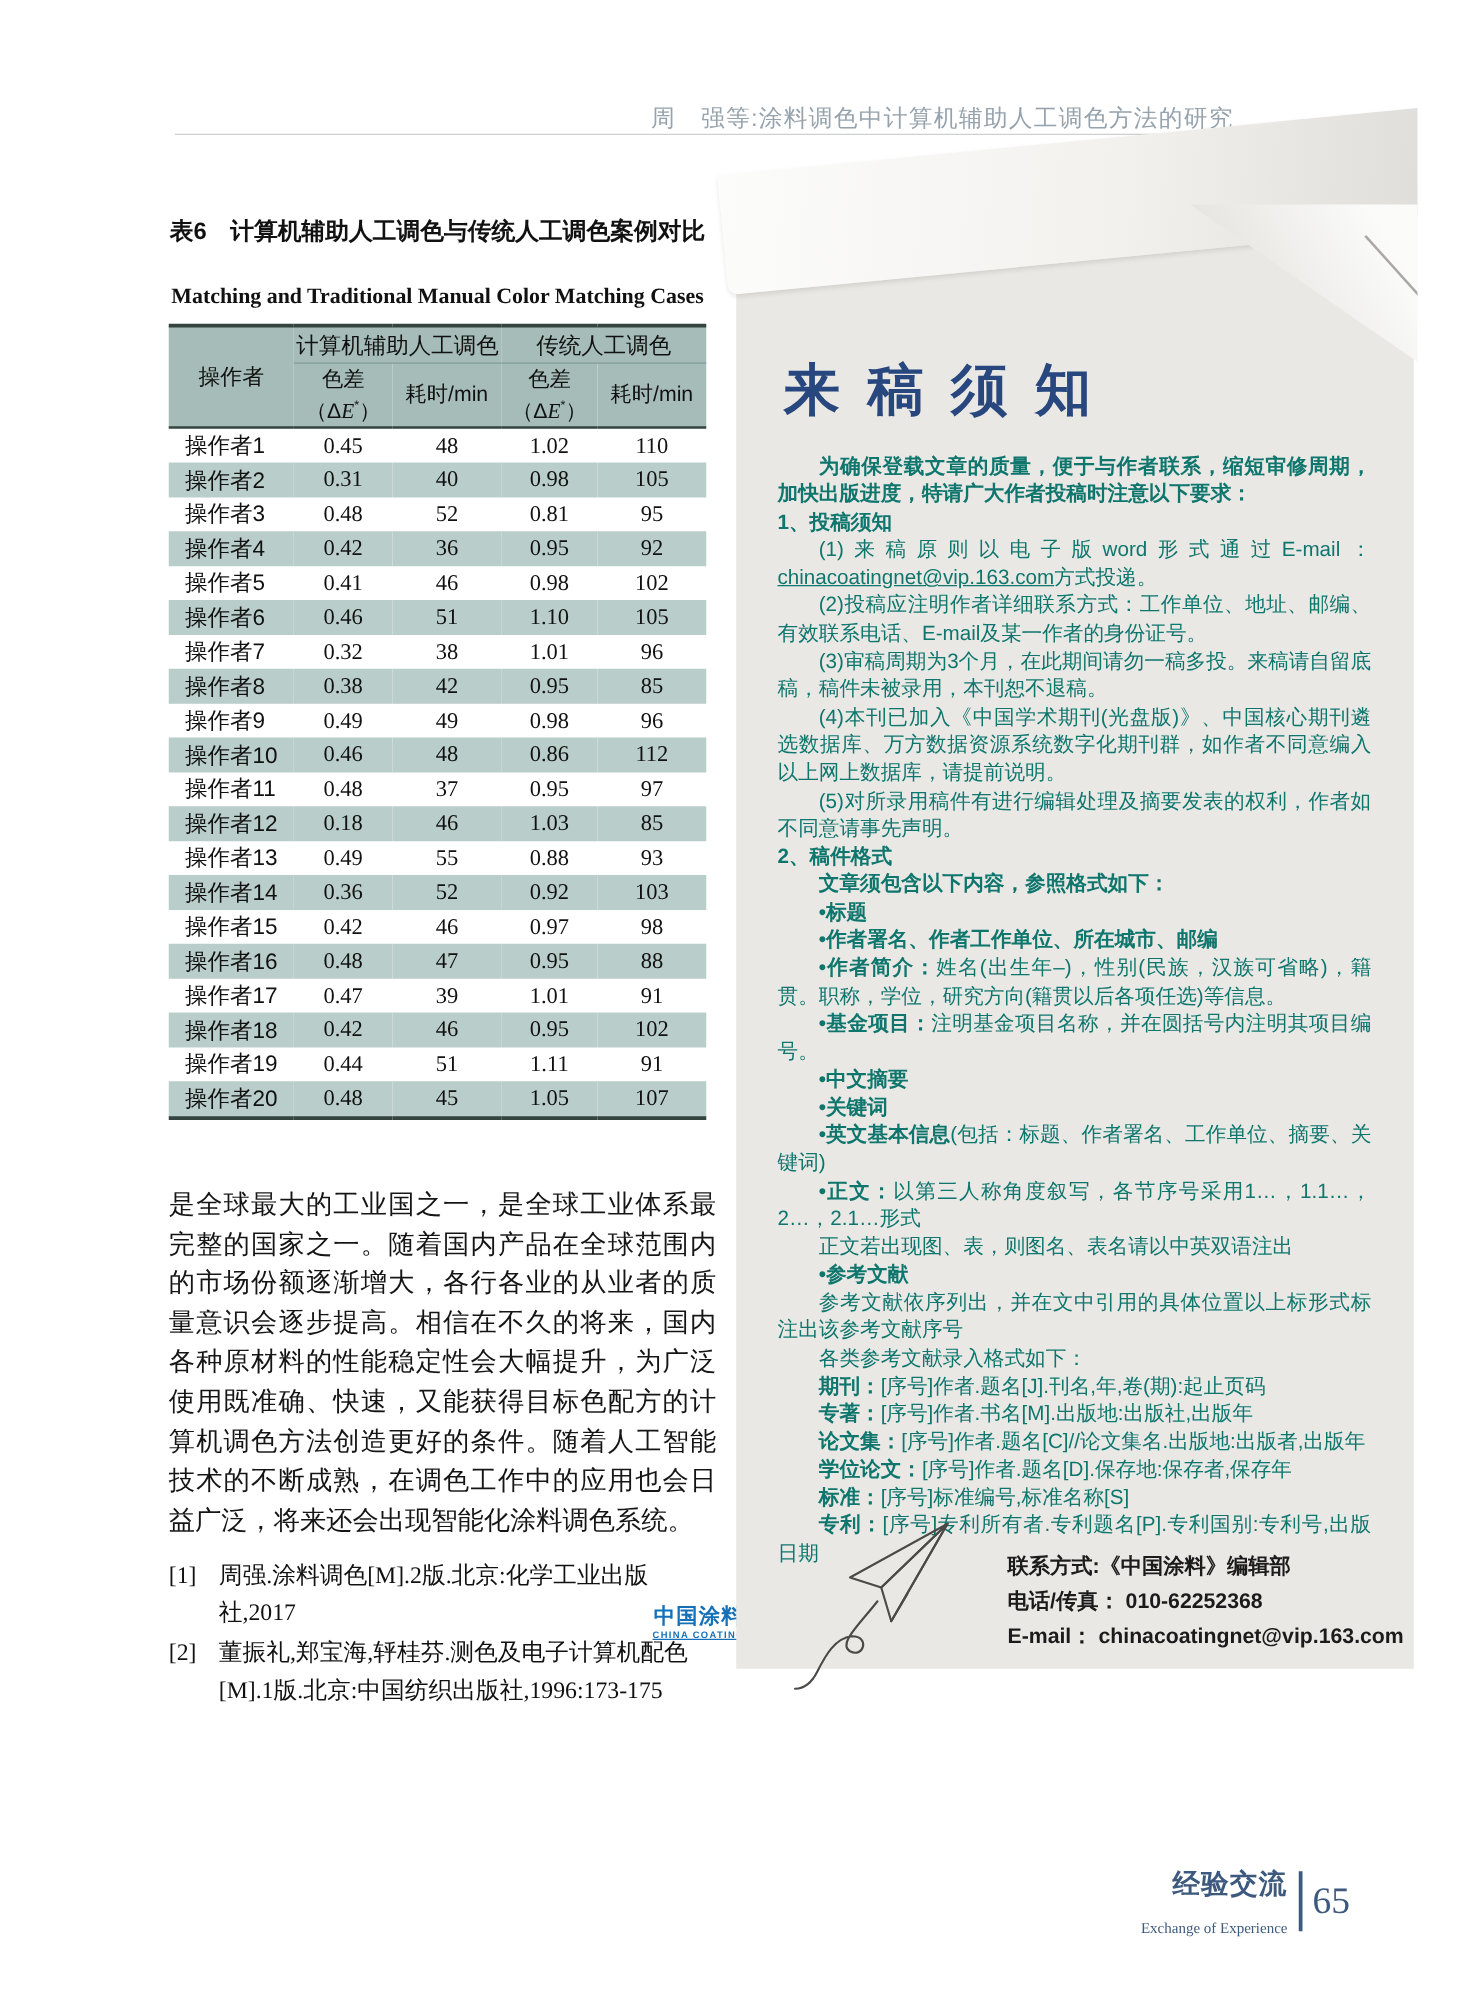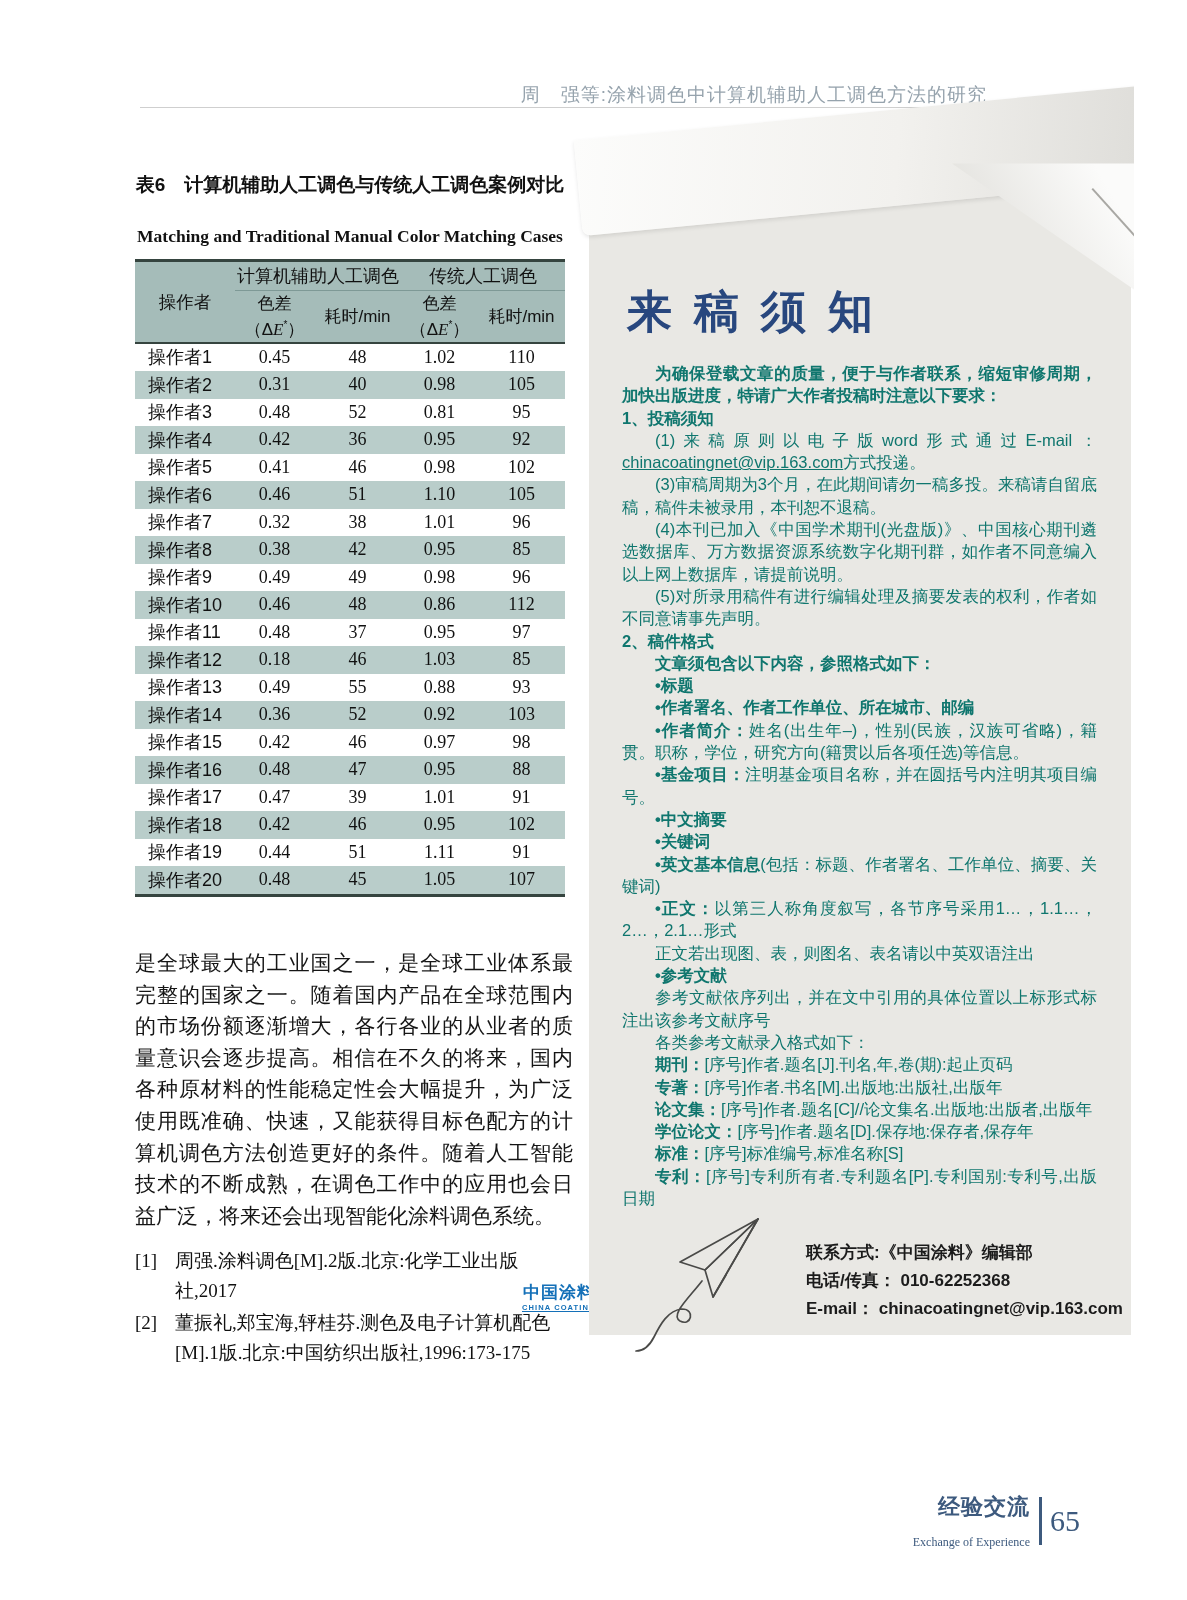--- a/index.html
+++ b/index.html
@@ -295,20 +295,21 @@
   <div class="panel"></div>
   <div class="curl-a"></div>
   <div class="curl-b"></div>
   <div class="curl-edge"></div>
 
   <div class="notice-title">来稿须知</div>
   <div class="notice-body">
       <p class="lead">为确保登载文章的质量，便于与作者联系，缩短审修周期，加快出版进度，特请广大作者投稿时注意以下要求：</p>
       <p class="num">1、投稿须知</p>
       <p class="item">(1)来稿原则以电子版word形式通过E-mail：<span class="lnk">chinacoatingnet@vip.163.com</span>方式投递。</p>
+      <p class="item">(2)投稿应注明作者详细联系方式：工作单位、地址、邮编、有效联系电话、E-mail及某一作者的身份证号。</p>
       <p class="item">(3)审稿周期为3个月，在此期间请勿一稿多投。来稿请自留底稿，稿件未被录用，本刊恕不退稿。</p>
       <p class="item">(4)本刊已加入《中国学术期刊(光盘版)》、中国核心期刊遴选数据库、万方数据资源系统数字化期刊群，如作者不同意编入以上网上数据库，请提前说明。</p>
       <p class="item">(5)对所录用稿件有进行编辑处理及摘要发表的权利，作者如不同意请事先声明。</p>
       <p class="num">2、稿件格式</p>
       <p class="item bold">文章须包含以下内容，参照格式如下：</p>
       <p class="item bold">•标题</p>
       <p class="item bold">•作者署名、作者工作单位、所在城市、邮编</p>
       <p class="item"><b>•作者简介：</b>姓名(出生年–)，性别(民族，汉族可省略)，籍贯。职称，学位，研究方向(籍贯以后各项任选)等信息。</p>
       <p class="item"><b>•基金项目：</b>注明基金项目名称，并在圆括号内注明其项目编号。</p>
       <p class="item bold">•中文摘要</p>

